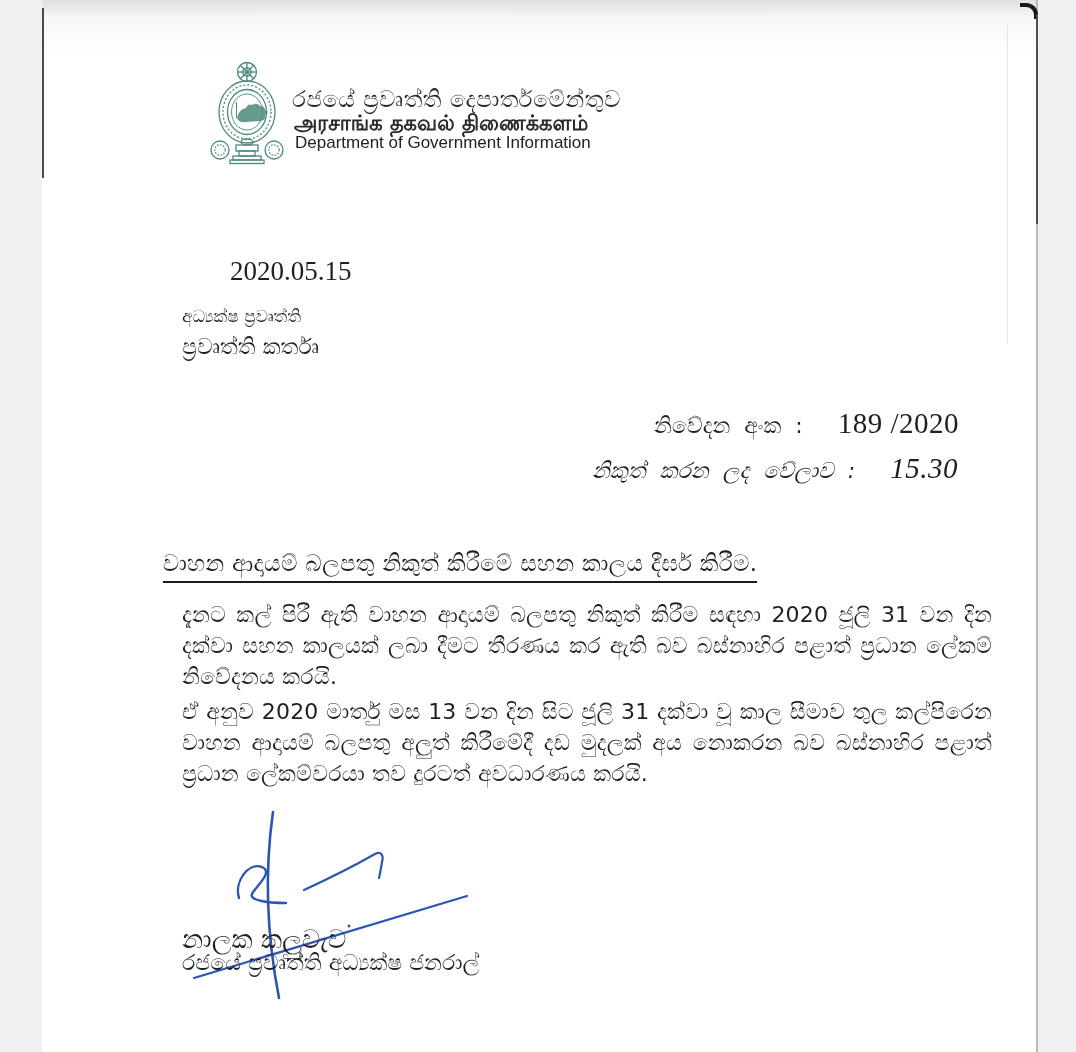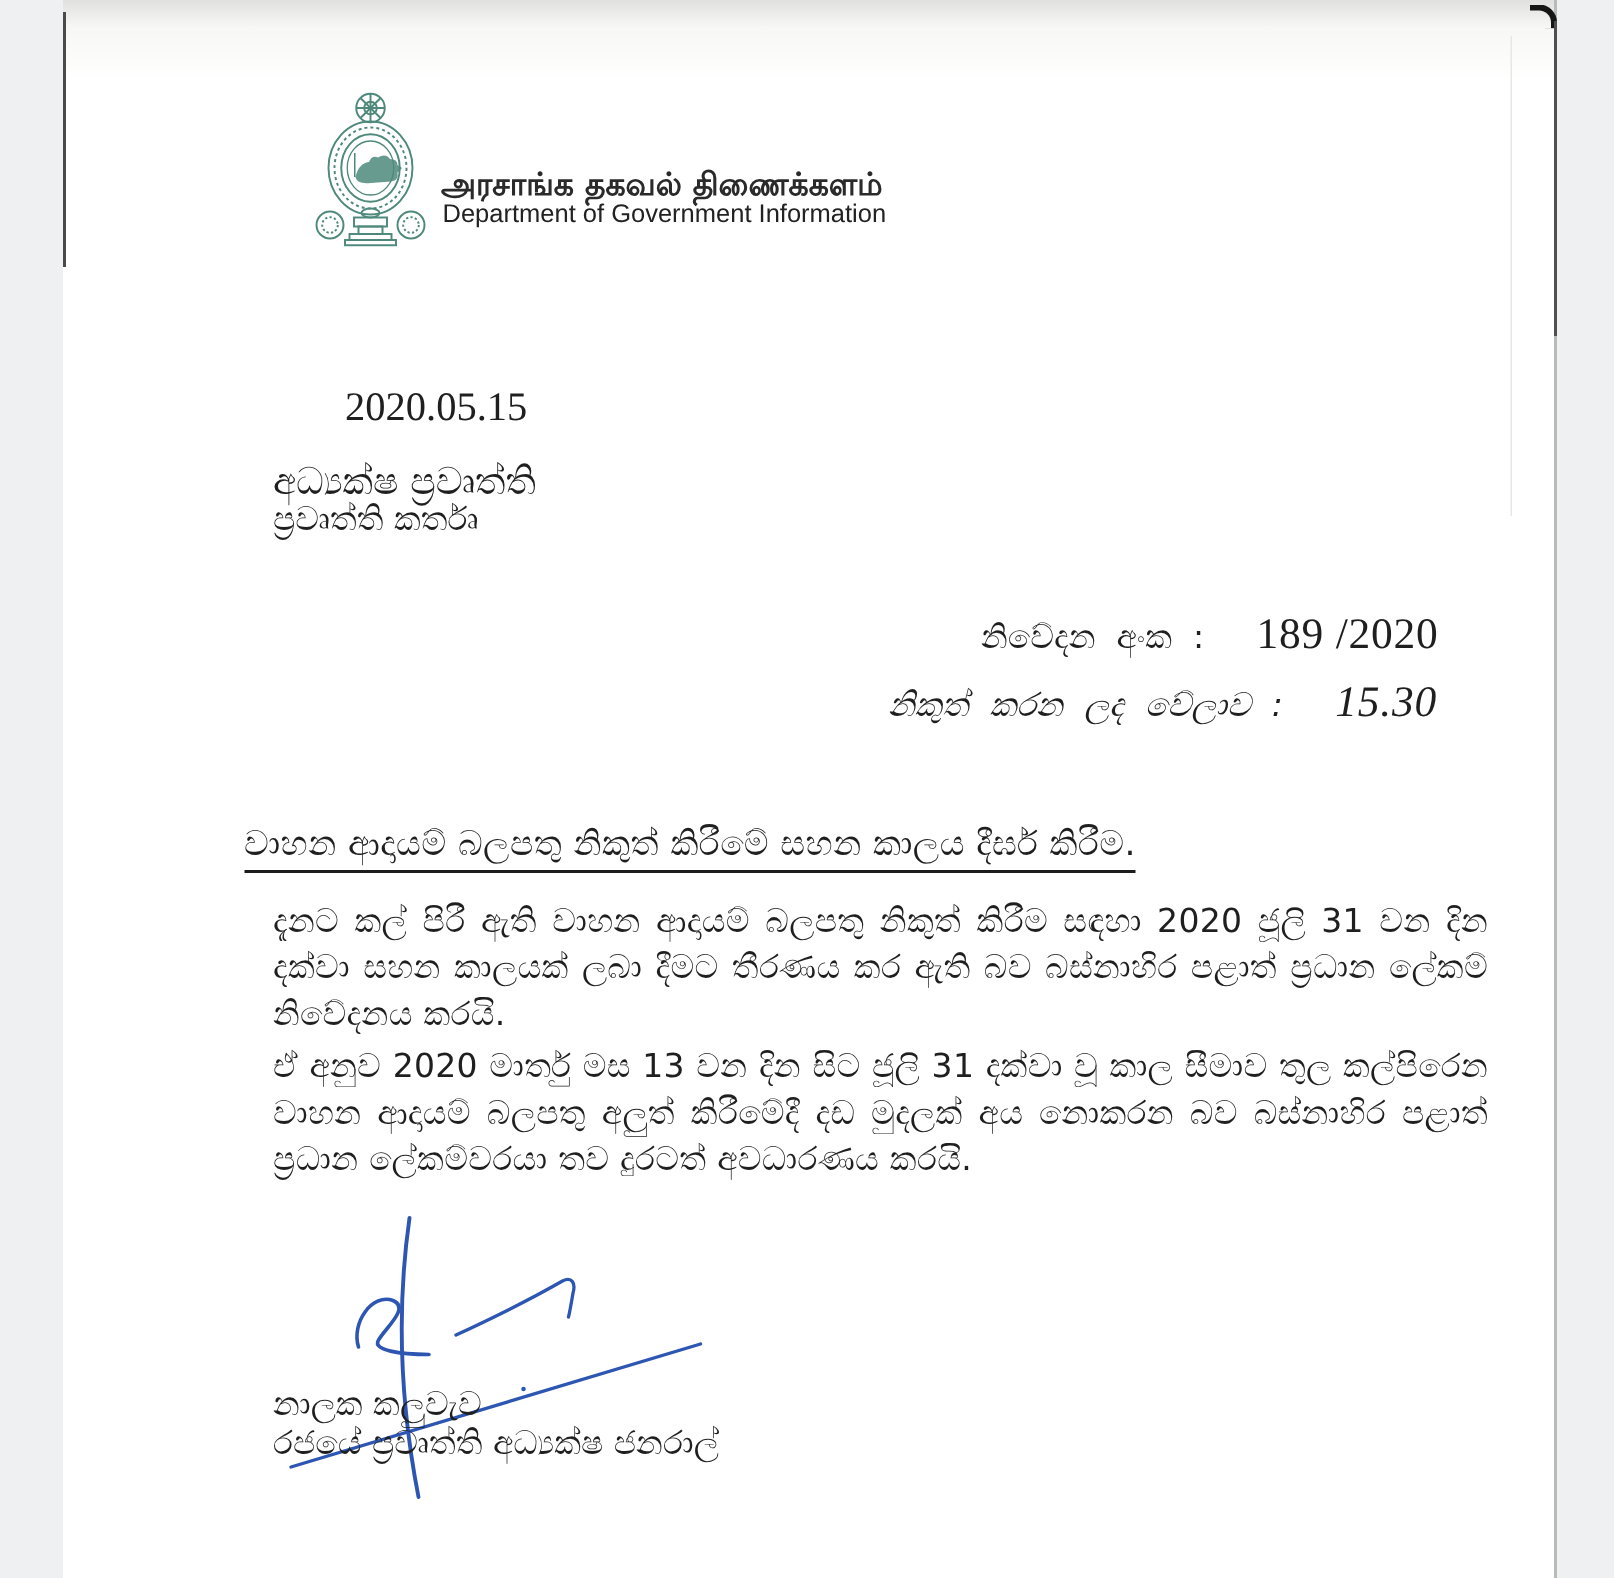--- a/index.html
+++ b/index.html
@@ -33,21 +33,21 @@
   .edge-right-top{position:absolute;right:-2px;top:14px;width:2px;height:210px;background:#4f4f4f;}
   .crease-right{position:absolute;right:28px;top:24px;width:1px;height:320px;background:#e7e7e5;}
 
   
   .emblem{position:absolute;left:167px;top:60px;width:76px;height:106px;}
   .dept-si{position:absolute;left:250px;top:86px;font-size:23px;letter-spacing:.5px;color:#2a2a2a;}
   .dept-ta{position:absolute;left:252px;top:111px;font-size:21px;font-weight:bold;color:#2a2a2a;}
   .dept-en{position:absolute;left:253px;top:133px;font-size:17px;color:#222;font-family:"Liberation Sans",sans-serif;}
 
   .date{position:absolute;left:140px;top:256px;font-size:27px;font-family:"Liberation Serif",serif;margin-left:48px;}
-  .recipient1{position:absolute;left:140px;top:306px;font-size:25px;}
+  .recipient1{position:absolute;left:140px;top:306px;font-size:17px;}
   .recipient2{position:absolute;left:140px;top:334px;font-size:22px;}
 
   .release-row{position:absolute;display:flex;align-items:baseline;gap:16px;}
   .release-no{left:612px;top:407px;}
   .release-time{left:550px;top:452px;font-style:italic;}
   .release-row .lbl{font-size:22px;word-spacing:7px;}
   .release-row .val{font-size:29px;font-family:"Liberation Serif",serif;letter-spacing:.5px;margin-left:19px;}
 
   .title-wrap{position:absolute;left:0;top:550px;width:836px;text-align:center;}
   .title{
@@ -56,21 +56,21 @@
   }
 
   .para{
     position:absolute;left:140px;width:810px;
     font-size:22px;line-height:31px;text-align:justify;letter-spacing:.2px;
   }
   .para1{top:599px;}
   .para2{top:696px;}
 
   .signature{position:absolute;left:140px;top:806px;width:320px;height:200px;}
-  .sig-name{position:absolute;left:140px;top:924px;font-size:22px;}
+  .sig-name{position:absolute;left:140px;top:924px;font-size:26px;}
   .sig-title{position:absolute;left:140px;top:950px;font-size:22px;text-align:center;}
 </style>
 </head>
 <body>
 
 <div class="page">
 
   <div class="edge-left-top"></div>
   <div class="corner-tr"></div>
   <div class="edge-right-top"></div>
@@ -98,20 +98,21 @@
     <rect x="30" y="91" width="16" height="5"></rect>
     <rect x="24" y="96" width="28" height="4"></rect>
     <rect x="21" y="100" width="34" height="3.5"></rect>
 
     <circle cx="11" cy="90" r="9"></circle>
     <circle cx="11" cy="90" r="5.2" stroke-dasharray="1.5 1.5"></circle>
     <circle cx="65" cy="90" r="9"></circle>
     <circle cx="65" cy="90" r="5.2" stroke-dasharray="1.5 1.5"></circle>
   </svg>
 
+  <div class="dept-si">රජයේ ප්‍රවෘත්ති දෙපාර්තමේන්තුව</div>
   <div class="dept-ta">அரசாங்க தகவல் திணைக்களம்</div>
   <div class="dept-en">Department of Government Information</div>
 
   <div class="date">2020.05.15</div>
   <div class="recipient1">අධ්‍යක්ෂ ප්‍රවෘත්ති</div>
   <div class="recipient2">ප්‍රවෘත්ති කර්තෘ</div>
 
   <div class="release-row release-no">
     <span class="lbl">නිවේදන අංක :</span>
     <span class="val">189 /2020</span>

